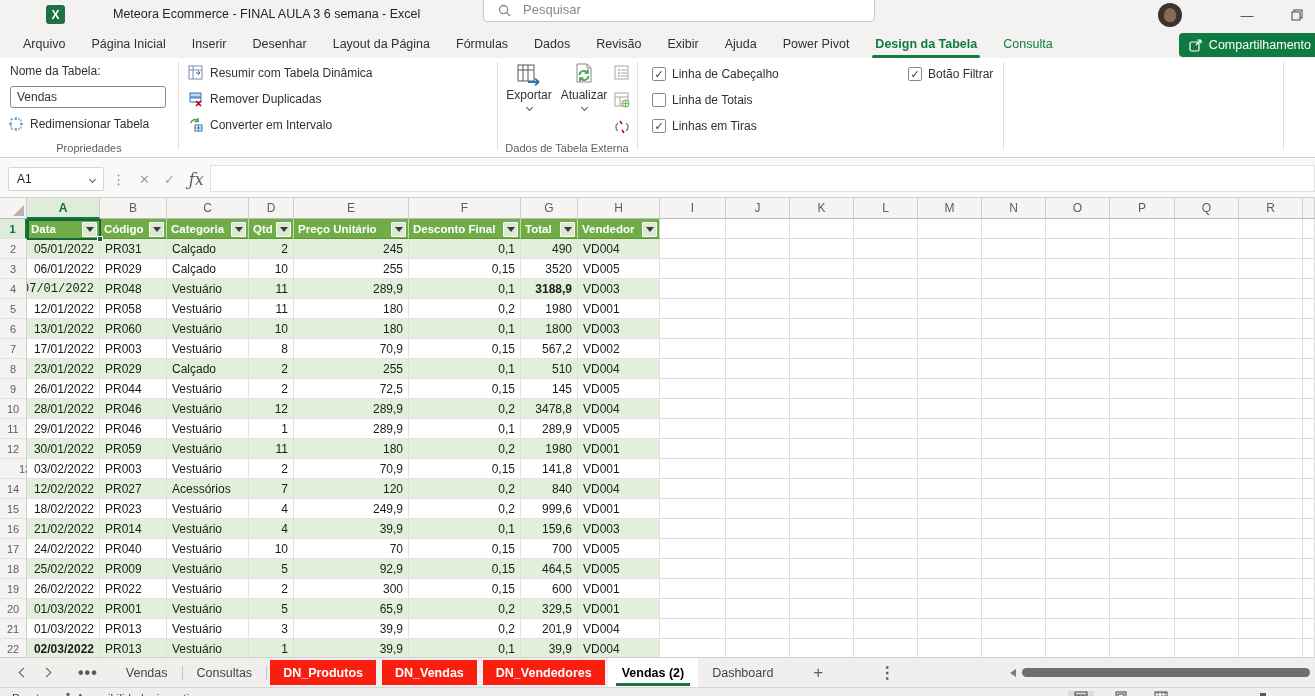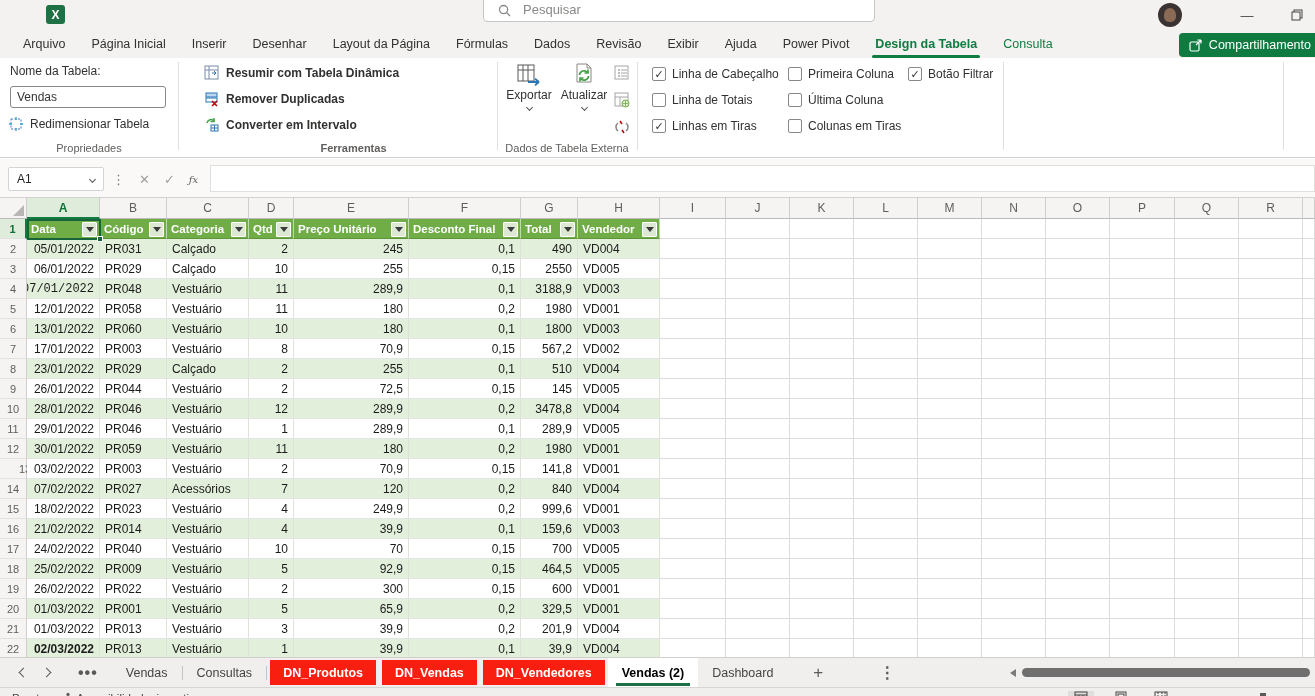--- a/index.html
+++ b/index.html
@@ -37,21 +37,21 @@
   .chev.sm { width:5px; height:5px; }
   .tname-input { position:absolute; left:10px; top:28px; width:156px; height:22px; border:1px solid #8A8886; border-radius:3px; font-size:12px; padding:0 6px; display:flex; align-items:center; background:#fff; }
   .cbx-col { position:absolute; top:0; }
   .cbx-row { display:flex; align-items:center; gap:6px; height:26px; font-size:12px; color:#323130; white-space:nowrap; }
   .cbx { width:14px; height:14px; border:1px solid #8A8886; border-radius:2px; background:#fff; display:flex; align-items:center; justify-content:center; font-size:11px; color:#323130; }
 
   
   #fbar { position:absolute; top:159px; left:0; width:1315px; height:39px; background:#FAF9F8; border-bottom:1px solid #D4D2D0; }
   .namebox { position:absolute; left:8px; top:8px; width:96px; height:24px; background:#fff; border:1px solid #D6D4D2; border-radius:2px; font-size:12px; color:#252423; display:flex; align-items:center; padding:0 8px; justify-content:space-between; }
   .fb-icons { position:absolute; left:112px; top:8px; height:24px; display:flex; align-items:center; gap:14px; font-size:13px; color:#A19F9D; }
-  .fx { font-family:"DejaVu Serif", serif; font-style:italic; color:#605E5C; font-size:10px; }
+  .fx { font-family:"DejaVu Serif", serif; font-style:italic; color:#605E5C; font-size:16px; }
   .finput { position:absolute; left:210px; top:6px; right:0; height:27px; background:#fff; border:1px solid #E1DFDD; font-size:12px; padding:0 8px; display:flex; align-items:center; }
 
   
   #grid { position:absolute; top:198px; left:0; width:1315px; height:459px; overflow:hidden; background:#fff; }
   .ghrow { display:flex; height:21px; }
   .gh { background:#F5F4F3; border-right:1px solid #CFCECD; border-bottom:1px solid #BDBBB9; color:#5F5E5B; font-size:12px; display:flex; align-items:center; justify-content:center; }
   .gh.corner { position:relative; }
   .gh.corner:after { content:""; position:absolute; right:2px; bottom:2px; border-left:11px solid transparent; border-bottom:11px solid #B8B6B4; }
   .gh.selcol { background:#E0ECDB; color:#0F7038; font-weight:bold; border-bottom:2px solid #107C41; }
   .grow { display:flex; height:20px; }
@@ -85,20 +85,21 @@
   .viewicon { position:absolute; top:3px; width:26px; height:20px; display:flex; align-items:flex-start; justify-content:center; }
   .viewicon.sel { background:#E0DEDC; }
 
   svg { display:block; }
 </style>
 </head>
 <body>
 
 <div id="titlebar">
   <div class="app-icon">X</div>
+  <div class="app-title">Meteora Ecommerce - FINAL AULA 3 6 semana  -  Excel</div>
   <div class="searchbox">
     <svg class="mag" viewBox="0 0 14 14">
         <circle cx="6" cy="6" r="4.4" fill="none" stroke="#8A8886" stroke-width="1.4"></circle>
         <line x1="9.5" y1="9.5" x2="13" y2="13" stroke="#8A8886" stroke-width="1.4"></line>
       </svg>
     <span class="ph">Pesquisar</span>
   </div>
   <div class="avatar"></div>
   <div class="win-btn" style="left:1232px;">—</div>
   <div class="win-btn" style="left:1282px;">
@@ -146,21 +147,21 @@
       <svg width="16" height="16" viewBox="0 0 16 16">
           <rect x="3" y="3" width="10" height="10" fill="none" stroke="#4472C4" stroke-dasharray="2 1.5"></rect>
           <path d="M1 8 h3 M8 1 v3 M12 8 h3 M8 12 v3" stroke="#2FA8D5" stroke-width="1.4"></path>
         </svg>
       <span>Redimensionar Tabela</span>
     </div>
     <div class="glabel">Propriedades</div>
   </div>
   <div class="gdiv" style="left:178px;"></div>
 
-  <div class="group" style="left:194px;width:319px;font-weight:bold;">
+  <div class="group" style="left:178px;width:319px;">
     <div class="rbtn-row" style="left:10px;top:7px;">
       <svg width="16" height="16" viewBox="0 0 16 16">
           <rect x="1" y="1" width="13" height="13" fill="none" stroke="#7A8BA8"></rect>
           <path d="M1 5 h13 M5 1 v13" stroke="#7A8BA8"></path>
           <path d="M8 8 h4 m0 0 l-2-2 m2 2 l-2 2" stroke="#2E75B6" fill="none"></path>
         </svg>
       <span>Resumir com Tabela Dinâmica</span>
     </div>
     <div class="rbtn-row" style="left:10px;top:33px;">
       <svg width="16" height="16" viewBox="0 0 16 16">
@@ -172,21 +173,20 @@
     </div>
     <div class="rbtn-row" style="left:10px;top:59px;">
       <svg width="16" height="16" viewBox="0 0 16 16">
           <path d="M3 6 a4 4 0 0 1 7-2" fill="none" stroke="#43A047" stroke-width="1.5"></path>
           <path d="M10 1 v3.5 h-3.5" fill="none" stroke="#43A047" stroke-width="1.5"></path>
           <rect x="7" y="8" width="7" height="6" fill="none" stroke="#2E75B6"></rect>
           <path d="M7 11 h7 M10.5 8 v6" stroke="#2E75B6"></path>
         </svg>
       <span>Converter em Intervalo</span>
     </div>
-    <div class="glabel">Ferramentas</div>
   </div>
   <div class="gdiv" style="left:497px;"></div>
 
   <div class="group" style="left:497px;width:140px;">
     <div class="bigbtn" style="left:5px;top:4px;width:54px;">
       <svg width="26" height="26" viewBox="0 0 26 26">
           <rect x="2" y="3" width="16" height="16" fill="#fff" stroke="#595959"></rect>
           <path d="M2 8 h16 M7 3 v16 M12 3 v16" stroke="#595959"></path>
           <path d="M12 20 h11 m0 0 l-4 -3.2 m4 3.2 l-4 3.2" stroke="#2E75B6" stroke-width="1.8" fill="none"></path>
         </svg>
@@ -239,34 +239,20 @@
           <div class="cbx">✓</div>
           <div>Linha de Cabeçalho</div>
         </div>
         <div class="cbx-row">
           <div class="cbx"></div>
           <div>Linha de Totais</div>
         </div>
         <div class="cbx-row">
           <div class="cbx">✓</div>
           <div>Linhas em Tiras</div>
-        </div>
-      </div>
-    <div class="cbx-col" style="left:151px;top:3px;">
-        <div class="cbx-row">
-          <div class="cbx"></div>
-          <div>Primeira Coluna</div>
-        </div>
-        <div class="cbx-row">
-          <div class="cbx"></div>
-          <div>Última Coluna</div>
-        </div>
-        <div class="cbx-row">
-          <div class="cbx"></div>
-          <div>Colunas em Tiras</div>
         </div>
       </div>
     <div class="cbx-col" style="left:271px;top:3px;">
         <div class="cbx-row">
           <div class="cbx">✓</div>
           <div>Botão Filtrar</div>
         </div>
       </div>
   </div>
   <div class="gdiv" style="left:1003px;"></div>
@@ -399,21 +385,21 @@
         <div class="ec" style="width: 12px;"></div>
       </div>
       <div class="grow">
         <div class="rn" style="width: 27px;">3</div>
         <div class="td-cell nobd num" style="width: 73px;">06/01/2022</div>
         <div class="td-cell nobd" style="width: 67px;">PR029</div>
         <div class="td-cell nobd" style="width: 82px;">Calçado</div>
         <div class="td-cell nobd num" style="width: 45px;">10</div>
         <div class="td-cell nobd num" style="width: 115px;">255</div>
         <div class="td-cell nobd num" style="width: 112px;">0,15</div>
-        <div class="td-cell nobd num" style="width: 57px;">2550</div>
+        <div class="td-cell nobd num" style="width: 57px;">3520</div>
         <div class="td-cell nobd" style="width: 82px;">VD005</div>
         <div class="ec" style="width: 66px;"></div>
         <div class="ec" style="width: 64px;"></div>
         <div class="ec" style="width: 64px;"></div>
         <div class="ec" style="width: 64px;"></div>
         <div class="ec" style="width: 64px;"></div>
         <div class="ec" style="width: 64px;"></div>
         <div class="ec" style="width: 64px;"></div>
         <div class="ec" style="width: 65px;"></div>
         <div class="ec" style="width: 64px;"></div>
@@ -421,21 +407,21 @@
         <div class="ec" style="width: 12px;"></div>
       </div>
       <div class="grow">
         <div class="rn" style="width: 27px;">4</div>
         <div class="td-cell band num" style="width: 73px; font-family: Liberation Mono, monospace;">07/01/2022</div>
         <div class="td-cell band" style="width: 67px;">PR048</div>
         <div class="td-cell band" style="width: 82px;">Vestuário</div>
         <div class="td-cell band num" style="width: 45px;">11</div>
         <div class="td-cell band num" style="width: 115px;">289,9</div>
         <div class="td-cell band num" style="width: 112px;">0,1</div>
-        <div class="td-cell band num" style="width: 57px;">3188,9</div>
+        <div class="td-cell band num" style="width: 57px; font-weight: bold;">3188,9</div>
         <div class="td-cell band" style="width: 82px;">VD003</div>
         <div class="ec" style="width: 66px;"></div>
         <div class="ec" style="width: 64px;"></div>
         <div class="ec" style="width: 64px;"></div>
         <div class="ec" style="width: 64px;"></div>
         <div class="ec" style="width: 64px;"></div>
         <div class="ec" style="width: 64px;"></div>
         <div class="ec" style="width: 64px;"></div>
         <div class="ec" style="width: 65px;"></div>
         <div class="ec" style="width: 64px;"></div>
@@ -635,21 +621,21 @@
         <div class="ec" style="width: 64px;"></div>
         <div class="ec" style="width: 64px;"></div>
         <div class="ec" style="width: 64px;"></div>
         <div class="ec" style="width: 65px;"></div>
         <div class="ec" style="width: 64px;"></div>
         <div class="ec" style="width: 64px;"></div>
         <div class="ec" style="width: 12px;"></div>
       </div>
       <div class="grow">
         <div class="rn" style="width: 27px;">14</div>
-        <div class="td-cell band num" style="width: 73px;">07/02/2022</div>
+        <div class="td-cell band num" style="width: 73px;">12/02/2022</div>
         <div class="td-cell band" style="width: 67px;">PR027</div>
         <div class="td-cell band" style="width: 82px;">Acessórios</div>
         <div class="td-cell band num" style="width: 45px;">7</div>
         <div class="td-cell band num" style="width: 115px;">120</div>
         <div class="td-cell band num" style="width: 112px;">0,2</div>
         <div class="td-cell band num" style="width: 57px;">840</div>
         <div class="td-cell band" style="width: 82px;">VD004</div>
         <div class="ec" style="width: 66px;"></div>
         <div class="ec" style="width: 64px;"></div>
         <div class="ec" style="width: 64px;"></div>

